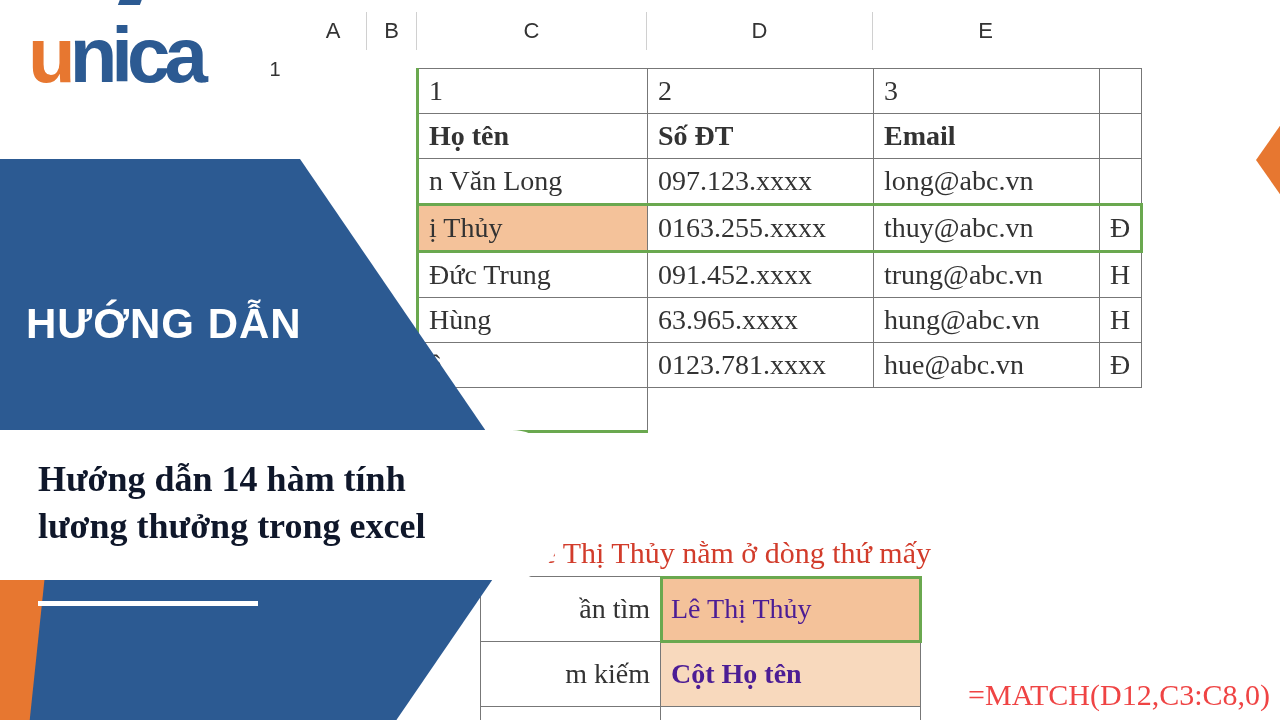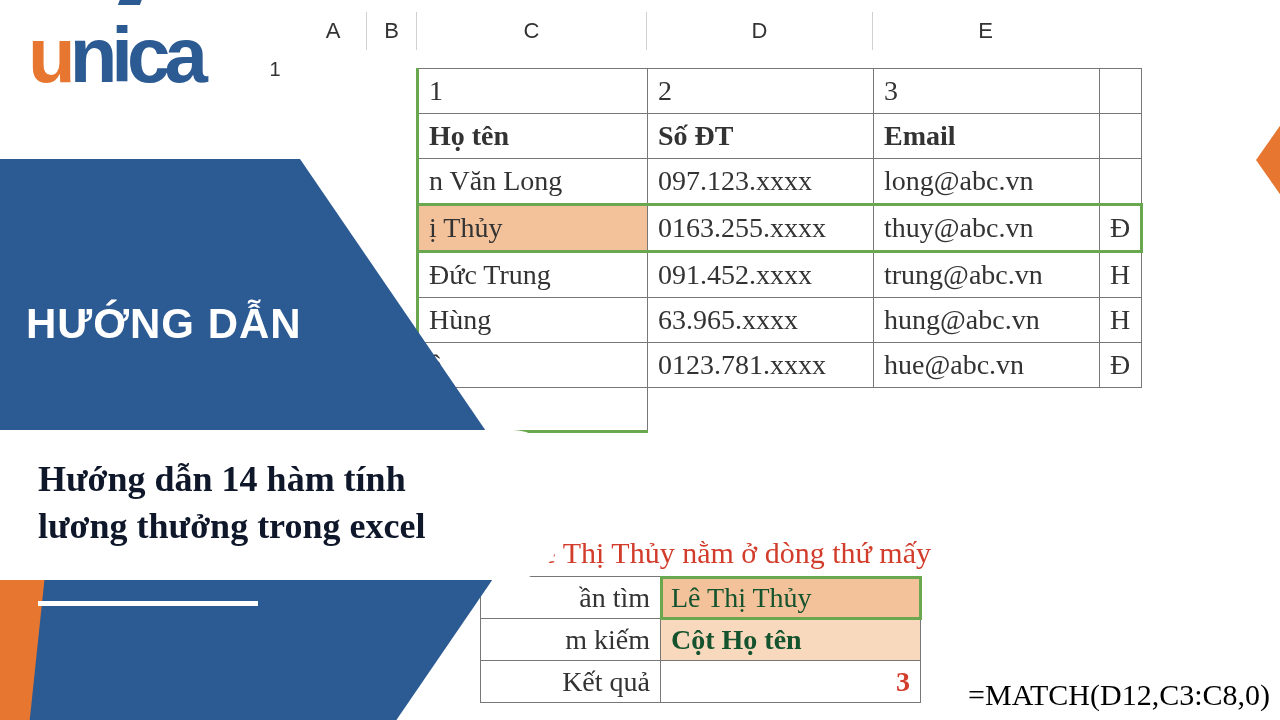--- a/index.html
+++ b/index.html
@@ -92,34 +92,34 @@
   .helper {
     position:absolute;
     top:536px;
     left:480px;
     font-size:28px;
   }
   .helper .q { color:#d23c2b; font-size:30px; margin-bottom:6px;}
   .helper table{border-collapse:collapse;}
   .helper td{
     border:1px solid #777;
-    padding:4px 10px;
+    padding:16px 10px;
     height:42px;
   }
   .helper .lab{width:180px; text-align:right; color:#333;}
-  .helper .val{width:260px; color:#14532d;}
+  .helper .val{width:260px; color:#4c1d95;}
   .helper .green-cell{background:#f4c29a; outline:3px solid #6aa84f; outline-offset:-2px;}
   .helper .lite-orange{background:#f8d9bd;font-weight:bold;}
   .helper .num{ text-align:right; color:#d23c2b; font-weight:700;}
   .formula {
     position:absolute;
     bottom:8px;
     right:10px;
     font-size:30px;
-    color:#000000;
+    color:#ef4444;
   }
   
   .shape-top-right {
     position:absolute; top:40px; right:-60px;
     width:140px; height:240px; background:#e77730;
     clip-path: polygon(100% 0,100% 100%,40% 50%);
   }
   .shape-left-bottom {
     position:absolute; bottom:-30px; left:-40px;
     width:80px; height:260px; background:#e77730;

